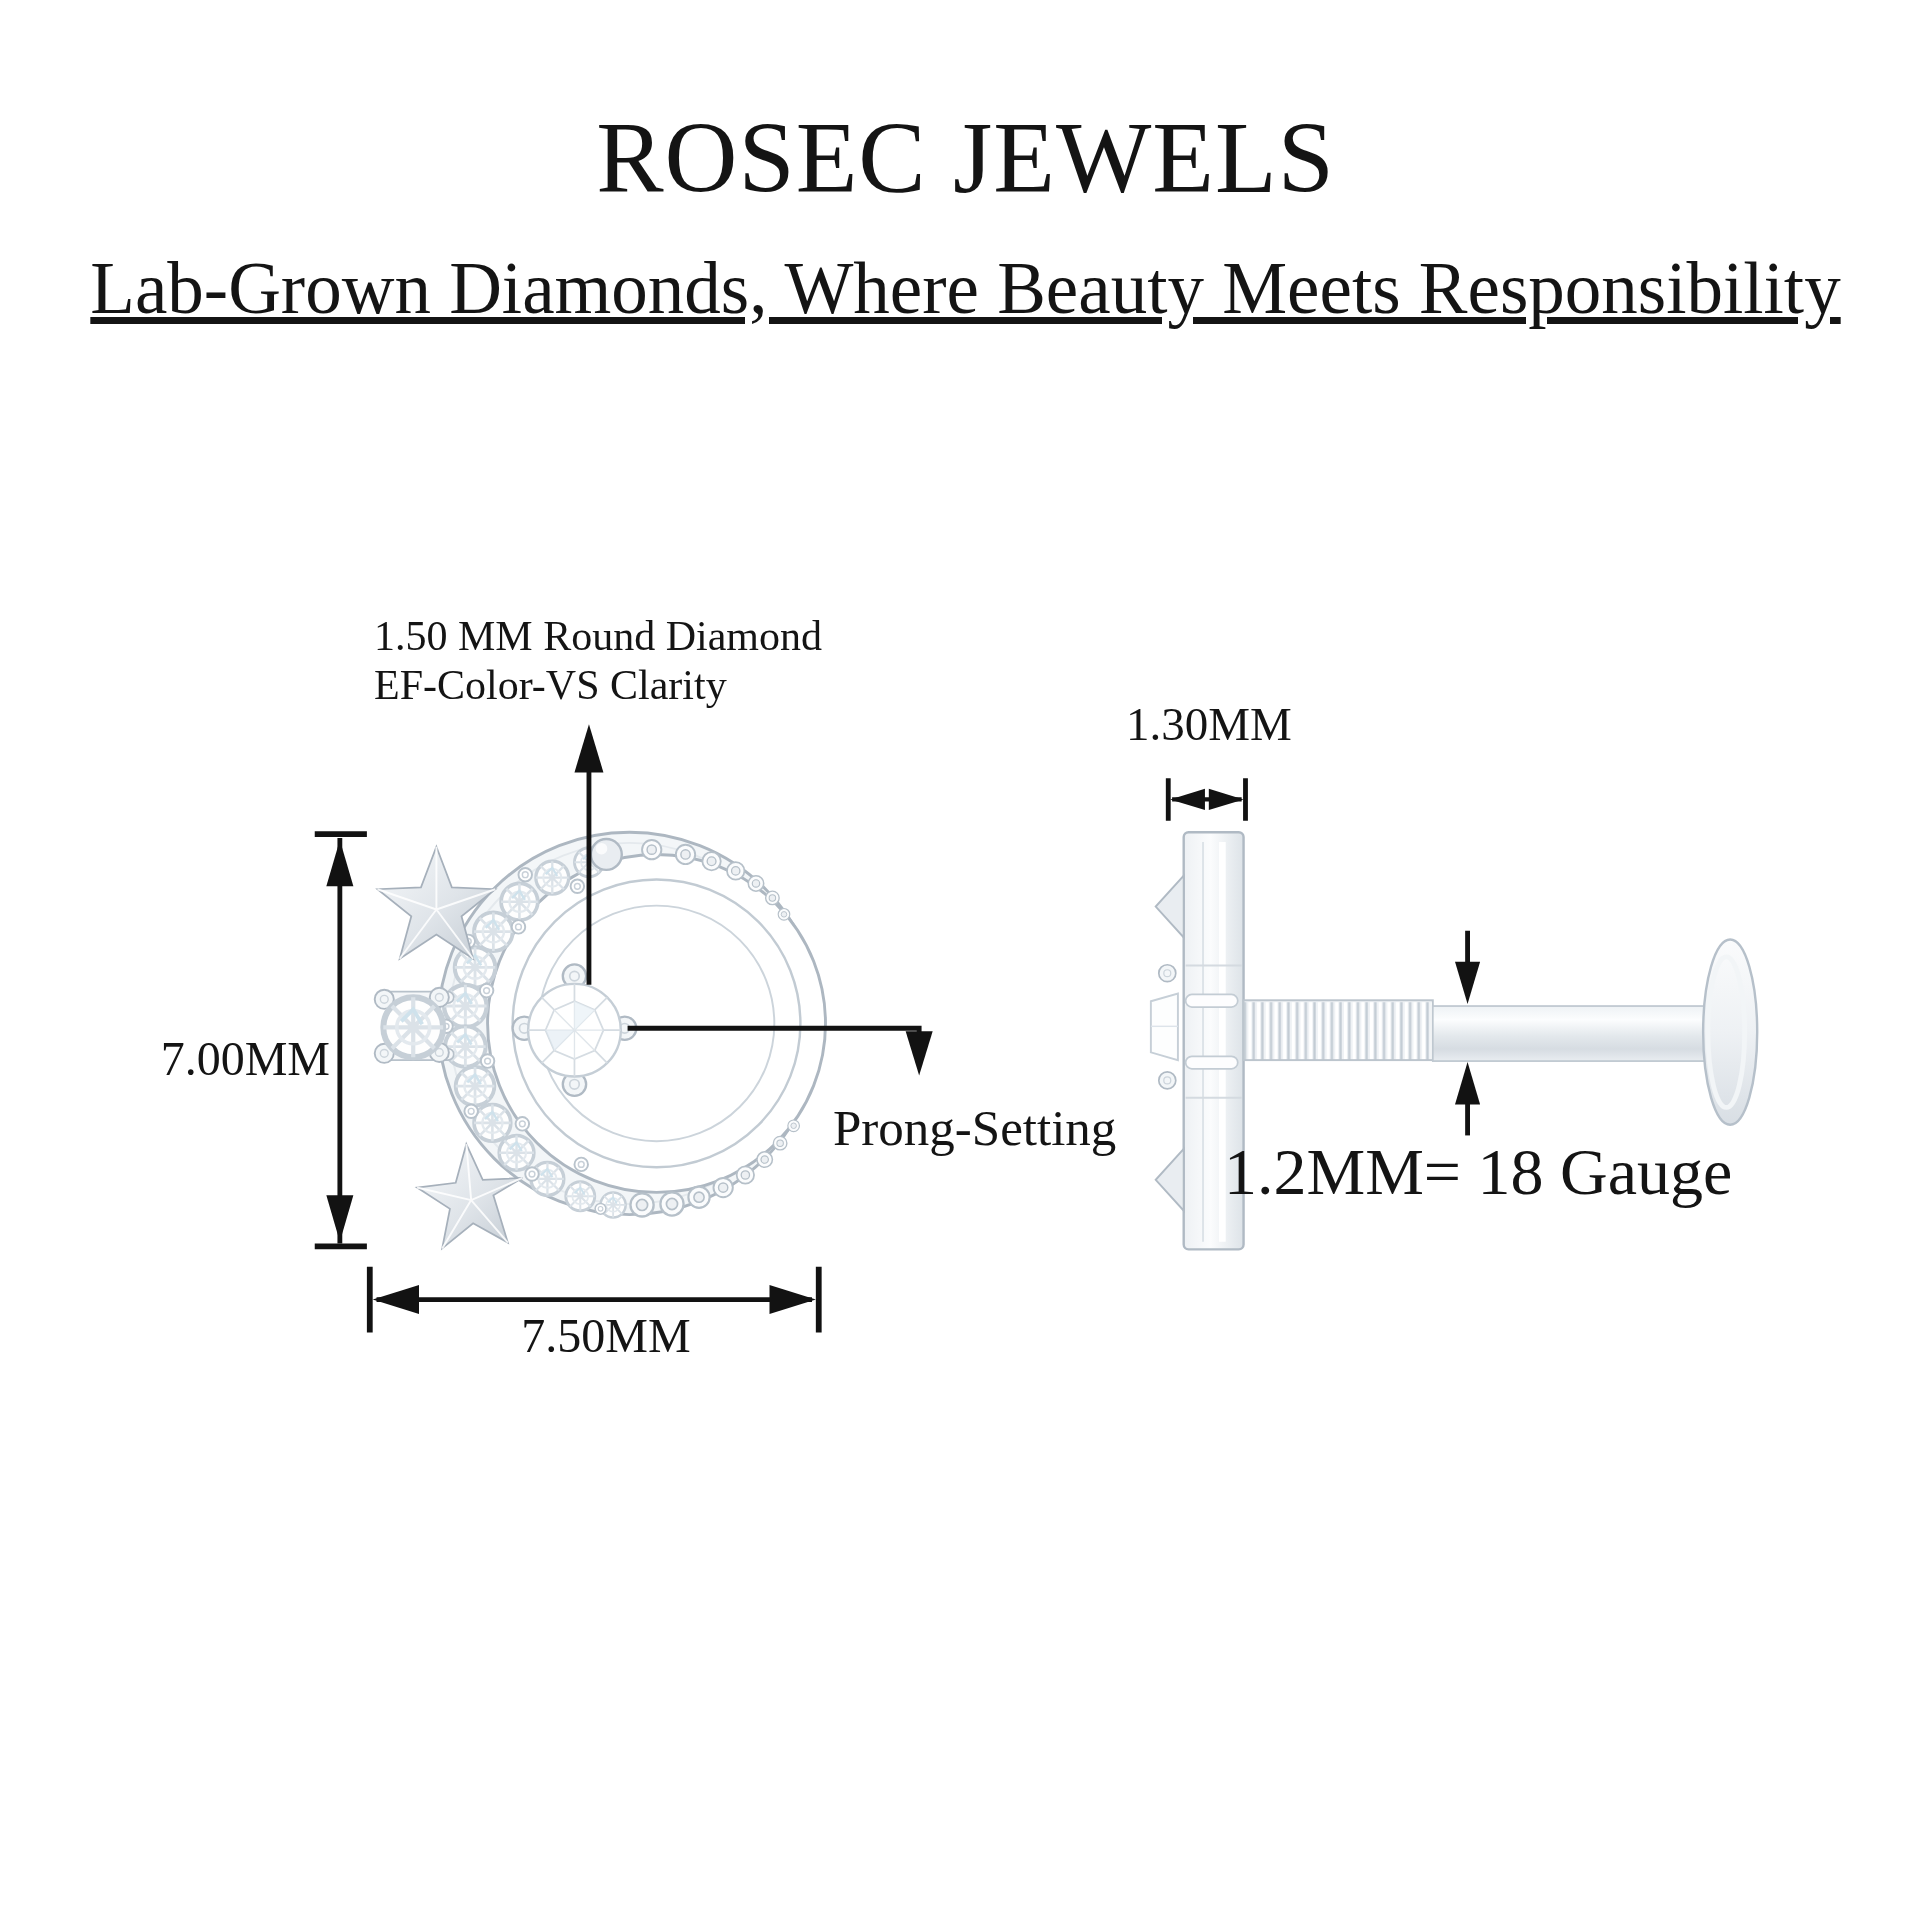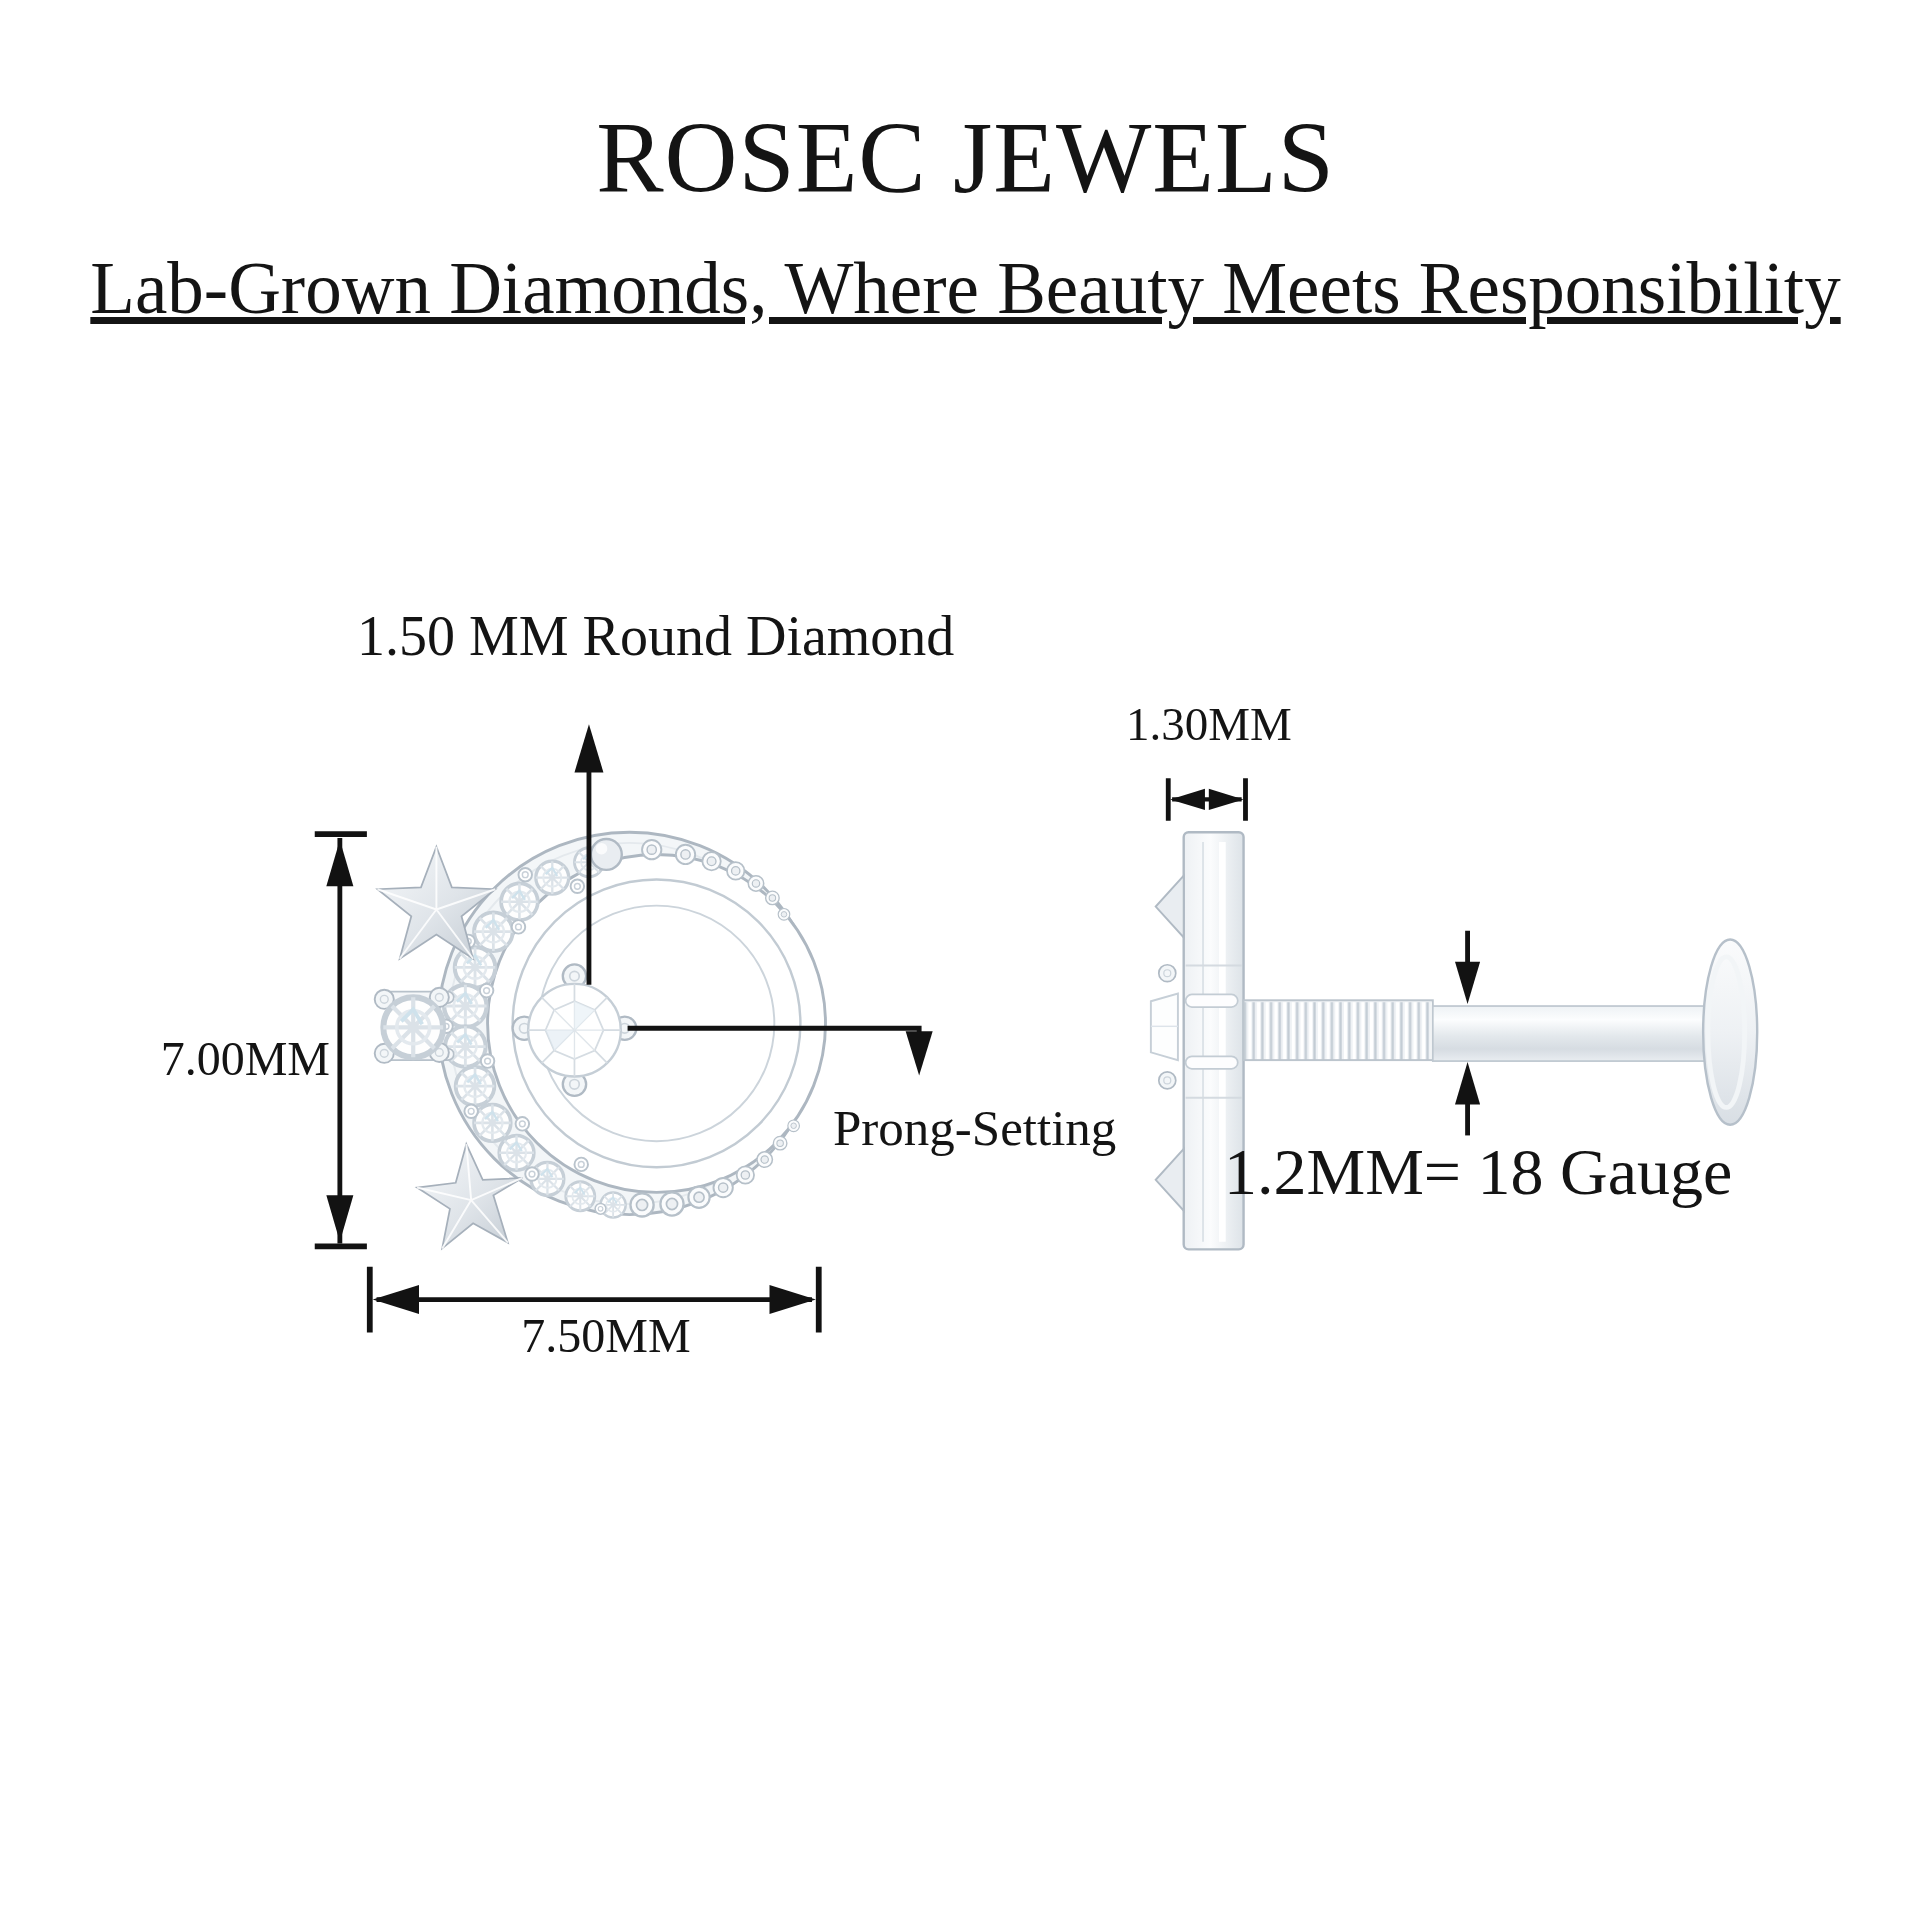--- a/index.html
+++ b/index.html
@@ -3,21 +3,21 @@
 <meta charset="utf-8">
 <style>
   html,body{margin:0;padding:0;background:#fff;}
   body{width:1931px;height:1931px;position:relative;overflow:hidden;
        font-family:"Liberation Serif","DejaVu Serif",serif;color:#141414;}
   .canvas{position:absolute;inset:0;width:1592px;height:1931px;background:#fff;}
   svg.diagram{position:absolute;left:0;top:0;}
   .txt{position:absolute;white-space:nowrap;color:#141414;}
   .brand{top:100px;left:0;width:1931px;text-align:center;font-size:101px;letter-spacing:1px;}
   .tagline{top:247px;left:0;width:1931px;text-align:center;font-size:73px;text-decoration:underline;}
-  .stone-callout{top:612px;left:357px;font-size:56px;line-height:49px;white-space:nowrap;font-family:Liberation Serif, serif;}
+  .stone-callout{top:612px;left:374px;font-size:42px;line-height:49px;white-space:nowrap;font-family:Liberation Serif, serif;}
   .height-dim{top:1031px;left:87px;width:243px;text-align:right;font-size:48px;}
   .width-dim{top:1308px;left:413px;width:386px;text-align:center;font-size:48px;}
   .setting-callout{top:1099px;left:833px;font-size:51px;}
   .thickness-dim{top:697px;left:1016px;width:386px;text-align:center;font-size:47px;}
   .gauge-note{top:1134px;left:1224px;font-size:66px;}
   .cert-note{top:1750px;left:0;width:1896px;text-align:center;font-size:53px;}
 </style>
 </head>
 <body>
 
@@ -231,20 +231,21 @@
       <polygon points="1520,1100 1507,1144 1533,1144" stroke="none"></polygon>
     </g>
   </g>
 </svg>
 
   <div class="txt brand">ROSEC JEWELS</div>
   <div class="txt tagline">Lab-Grown Diamonds, Where Beauty Meets Responsibility</div>
 
   <div class="txt stone-callout">
     <div>1.50 MM Round Diamond</div>
+    <div>EF-Color-VS Clarity</div>
   </div>
 
   <div class="txt height-dim">7.00MM</div>
   <div class="txt width-dim">7.50MM</div>
   <div class="txt setting-callout">Prong-Setting</div>
 
   <div class="txt thickness-dim">1.30MM</div>
   <div class="txt gauge-note">1.2MM= 18 Gauge</div>
 
 </div>

